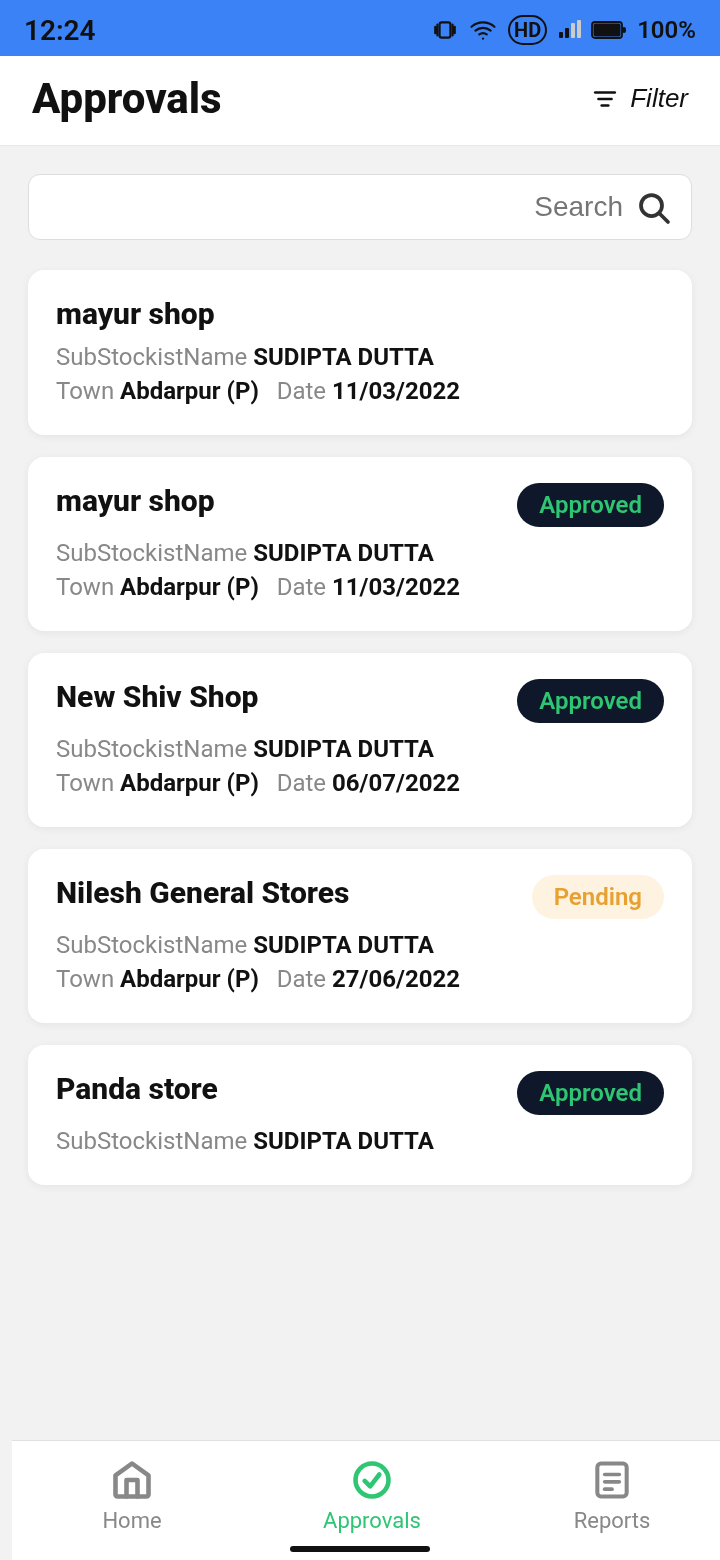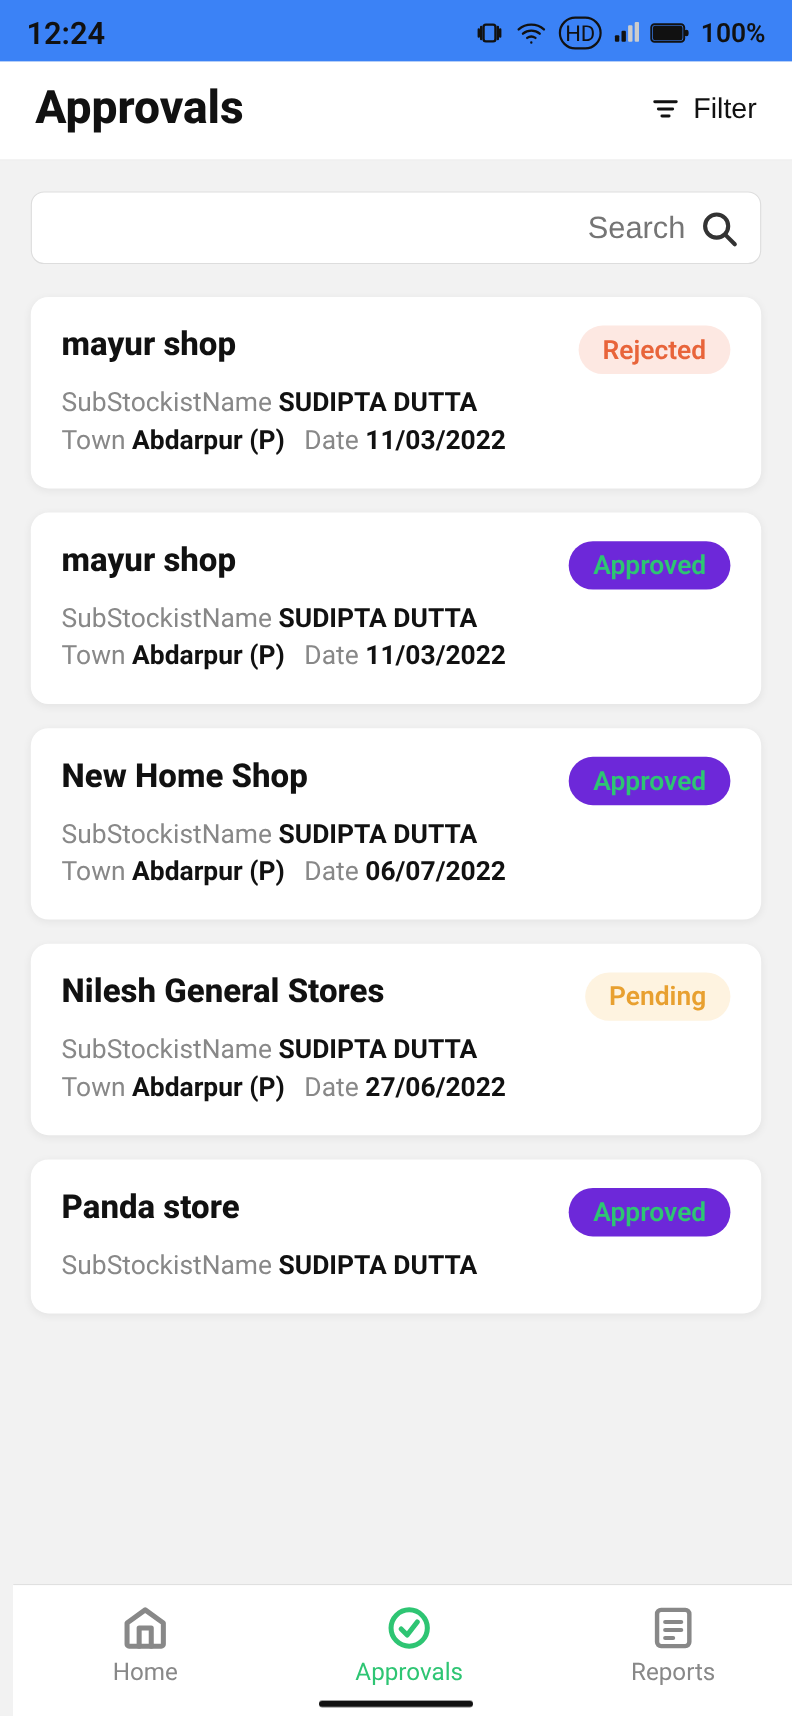--- a/index.html
+++ b/index.html
@@ -51,20 +51,21 @@
     .filter-btn {
       display: flex;
       align-items: center;
       gap: 10px;
       font-size: 26px;
       color: #111;
       background: none;
       border: none;
       cursor: pointer;
       font-weight: 500;
+      font-style: italic;
     }
 
     
     .search-container {
       background: #f2f2f2;
       padding: 28px 28px 10px 28px;
     }
     .search-box {
       background: #fff;
       border: 1.5px solid #ddd;
@@ -123,21 +124,21 @@
       border-radius: 30px;
       padding: 8px 22px;
       font-size: 24px;
       font-weight: 600;
     }
     .badge-rejected {
       background: #fde8e2;
       color: #e8643a;
     }
     .badge-approved {
-      background: #6d28d9;
+      background: #0f172a;
       color: #2ec573;
     }
     .badge-pending {
       background: #fef3e0;
       color: #e8a030;
     }
 
     .card-detail {
       font-size: 24px;
       color: #888;
@@ -203,21 +204,21 @@
   <div class="status-icons">
 
     <svg width="26" height="26" viewBox="0 0 24 24">
         <rect x="7" y="5" width="10" height="14" rx="2" fill="none" stroke="#111" stroke-width="2"></rect>
         <path d="M3 9v6M5 7v10M19 7v10M21 9v6" stroke="#111" stroke-width="2" stroke-linecap="round"></path>
       </svg>
 
     <svg width="30" height="26" viewBox="0 0 24 24">
         <path d="M5 12.55a11 11 0 0 1 14.08 0M1.42 9a16 16 0 0 1 21.16 0M8.53 16.11a6 6 0 0 1 6.95 0M12 20h.01" fill="none" stroke="#111" stroke-width="2" stroke-linecap="round"></path>
       </svg>
-    <span style="font-size:20px;font-weight:400;border:2px solid #111;padding:1px 4px;border-radius:15px;">HD</span>
+    <span style="font-size:20px;font-weight:700;border:2px solid #111;padding:1px 4px;border-radius:15px;">HD</span>
 
     <svg width="24" height="26" viewBox="0 0 24 24">
         <rect x="2" y="14" width="4" height="6" rx="1" fill="#111"></rect>
         <rect x="8" y="10" width="4" height="10" rx="1" fill="#111"></rect>
         <rect x="14" y="5" width="4" height="15" rx="1" fill="#ccc"></rect>
         <rect x="20" y="2" width="4" height="18" rx="1" fill="#ccc"></rect>
       </svg>
 
     <svg width="36" height="22" viewBox="0 0 36 22">
         <rect x="1" y="3" width="30" height="16" rx="3" fill="none" stroke="#111" stroke-width="1.8"></rect>
@@ -247,21 +248,20 @@
       <circle cx="11" cy="11" r="7" fill="none" stroke="#333" stroke-width="2.5"></circle>
       <line x1="16.5" y1="16.5" x2="22" y2="22" stroke="#333" stroke-width="2.5" stroke-linecap="round"></line>
     </svg>
   </div>
 </div>
 
 <div class="cards-area" id="cards-container">
 <div class="card">
       <div class="card-header">
         <span class="shop-name">mayur shop</span>
-        <span class="badge badge-rejected">Rejected</span>
       </div>
       <div class="card-detail">
         SubStockistName <span class="bold">SUDIPTA DUTTA</span>
       </div>
 
       <div class="card-detail">
         Town <span class="bold">Abdarpur (P)</span>
         &nbsp;&nbsp;Date <span class="bold">11/03/2022</span>
       </div>
     </div>
@@ -274,21 +274,21 @@
         SubStockistName <span class="bold">SUDIPTA DUTTA</span>
       </div>
 
       <div class="card-detail">
         Town <span class="bold">Abdarpur (P)</span>
         &nbsp;&nbsp;Date <span class="bold">11/03/2022</span>
       </div>
     </div>
     <div class="card">
       <div class="card-header">
-        <span class="shop-name">New Home Shop</span>
+        <span class="shop-name">New Shiv Shop</span>
         <span class="badge badge-approved">Approved</span>
       </div>
       <div class="card-detail">
         SubStockistName <span class="bold">SUDIPTA DUTTA</span>
       </div>
 
       <div class="card-detail">
         Town <span class="bold">Abdarpur (P)</span>
         &nbsp;&nbsp;Date <span class="bold">06/07/2022</span>
       </div>

